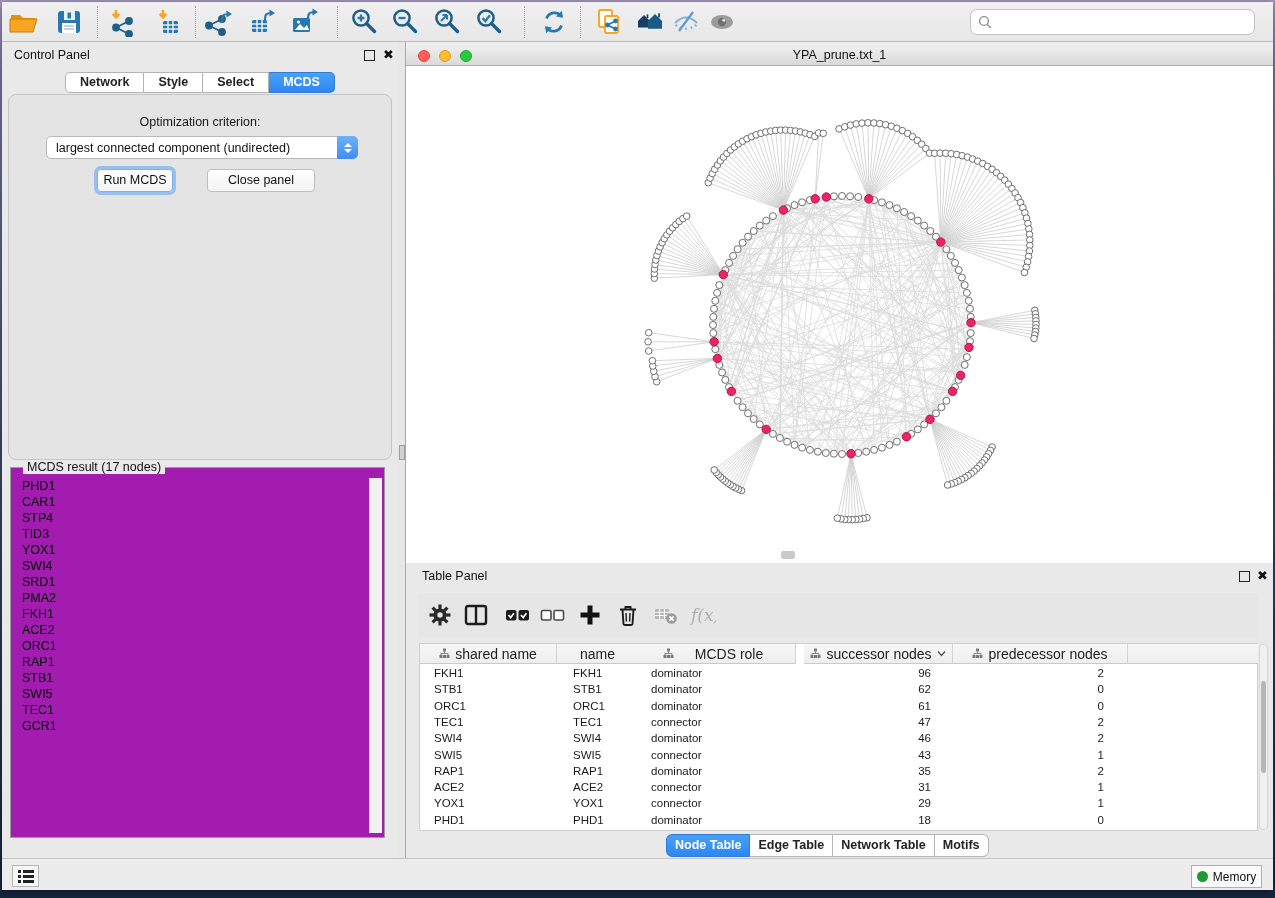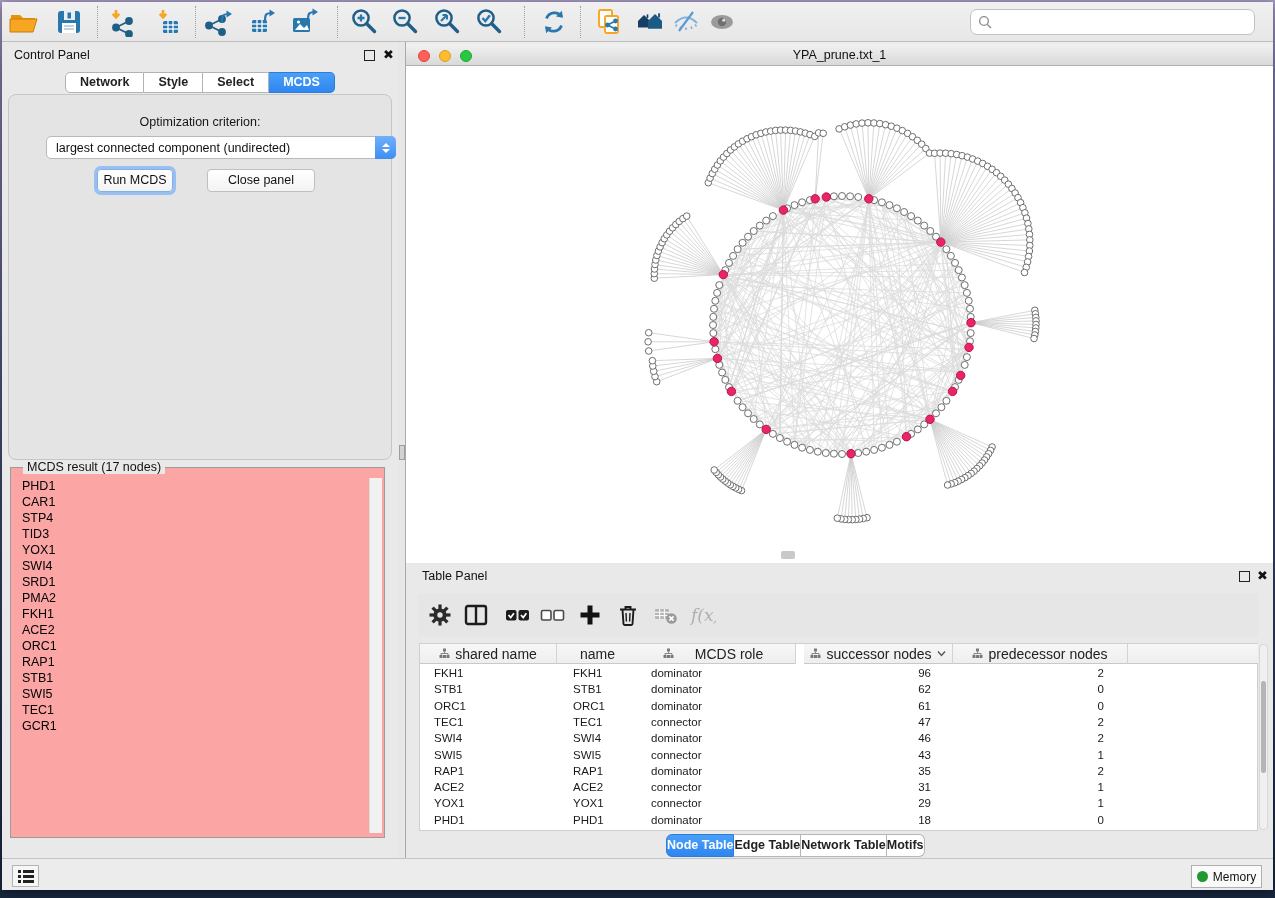--- a/index.html
+++ b/index.html
@@ -35,40 +35,40 @@
     display:inline-block; height:21px; line-height:19px; padding:0 14px;
     background:#fff; border:1px solid #b3b3b3; border-left:none;
     font-size:12.5px; font-weight:bold; color:#222; vertical-align:top; cursor:default;
   }
   .cp-tab:first-child { border-left:1px solid #b3b3b3; border-radius:5px 0 0 5px; }
   .cp-tab:last-child { border-radius:0 5px 5px 0; }
   .cp-tab.active { background:linear-gradient(#4aa0f8,#2e86f0); border-color:#2e7cd6; color:#fff; }
   #cp-box { position:absolute; left:6px; top:52px; width:384px; height:366px; background:#e4e4e4; border:1px solid #c6c6c6; border-radius:8px; }
   #opt-label { position:absolute; left:0; top:20px; width:100%; text-align:center; font-size:12.5px; color:#161616; }
   #opt-select {
-    position:absolute; left:37px; top:41px; width:350px; height:23px; background:#fff;
+    position:absolute; left:37px; top:41px; width:312px; height:23px; background:#fff;
     border:1px solid #b9b9b9; border-radius:5px; display:flex; align-items:center; cursor:default;
   }
   #opt-select .sel-text { flex:1; padding-left:9px; font-size:12.5px; color:#111; }
   #opt-select .stepper {
     width:21px; height:23px; margin-right:-1px; border-radius:0 5px 5px 0;
     background:linear-gradient(#6fb1f9,#3e8ef4); display:flex; flex-direction:column;
     align-items:center; justify-content:center; gap:2px;
   }
   .chev { width:0; height:0; border-left:4px solid transparent; border-right:4px solid transparent; }
   .chev.up { border-bottom:4.5px solid #fff; }
   .chev.dn { border-top:4.5px solid #fff; }
   .cp-btn {
     position:absolute; top:74px; height:23px; background:linear-gradient(#ffffff,#f3f3f3);
     border:1px solid #bfbfbf; border-radius:4px; font-size:12.5px; color:#111;
     text-align:center; line-height:21px; cursor:default;
   }
   #run-btn { left:88px; width:76px; box-shadow:0 0 0 3px rgba(110,170,245,.65); border-color:#7fb0ea; }
   #closepanel-btn { left:198px; width:108px; }
-  #mcds-group { position:absolute; left:8px; top:425px; width:375px; height:371px; border:1px solid #9b9b9b; background:#fca5a5;padding-left:40px; }
+  #mcds-group { position:absolute; left:8px; top:425px; width:375px; height:371px; border:1px solid #9b9b9b; background:#a21caf;padding-left:40px; }
   #mcds-legend { position:absolute; left:12px; top:-8px; background:#e9e9e9; padding:0 4px; font-size:12.5px; color:#111; }
   #mcds-list { position:absolute; left:2px; top:10px; width:352px; height:355px; overflow:hidden; }
   .mcds-item { height:16px; line-height:16px; padding-left:9px; font-size:12.5px; color:#000; }
   #mcds-scroll { position:absolute; right:2px; top:10px; width:13px; height:355px; background:#f1f1f1; border-left:1px solid #dcdcdc; }
   
   #splitter { left:396px; top:40px; width:8px; height:818px; background:#e7e7e7; border-right:1px solid #a9a9a9; }
   #splitter-handle { position:absolute; left:1px; top:403px; width:6px; height:15px; background:#d2d2d2; border:1px solid #9e9e9e; }
   
   #right-area { left:404px; top:40px; width:867px; height:818px; }
   #net-titlebar {
@@ -94,21 +94,21 @@
     font-size:14px; color:#222; cursor:default;
   }
   .trow { position:absolute; left:0; width:839px; height:16.3px; font-size:11.5px; }
   .trow span { position:absolute; top:0; line-height:16.3px; white-space:nowrap; }
   .c0 { left:14px; } .c1 { left:153px; } .c2 { left:231px; }
   .c3 { left:384px; width:127px; text-align:right; } .c4 { left:533px; width:151px; text-align:right; }
   #tp-vscroll { position:absolute; left:853px; top:81px; width:9px; height:186px; background:#f0f0f0; border:1px solid #d8d8d8; border-radius:4px; }
   #tp-vthumb { position:absolute; left:1px; top:36px; width:5px; height:92px; background:#b5b5b5; border-radius:3px; }
   #tp-tabs { position:absolute; left:260px; top:271px; height:23px; }
   .tp-tab {
-    display:inline-block; height:23px; line-height:21px; padding:0 0;
+    display:inline-block; height:23px; line-height:21px; padding:0 8px;
     background:#fff; border:1px solid #b6b6b6; border-left:none;
     font-size:12.5px; font-weight:bold; color:#222; vertical-align:top; cursor:default;
   }
   .tp-tab:first-child { border-left:1px solid #b6b6b6; border-radius:6px 0 0 6px; }
   .tp-tab:last-child { border-radius:0 6px 6px 0; }
   .tp-tab.active { background:linear-gradient(#4aa0f8,#2e86f0); border-color:#2e7cd6; color:#fff; }
   
   #status-bar { left:0; top:856px; width:1271px; height:32px; background:#ececec; border-top:1px solid #c5c5c5; }
   #status-list-btn { position:absolute; left:10px; top:6px; width:27px; height:22px; background:#f7f7f7; border:1px solid #b4b4b4; display:flex; align-items:center; justify-content:center; }
   #memory-btn {

